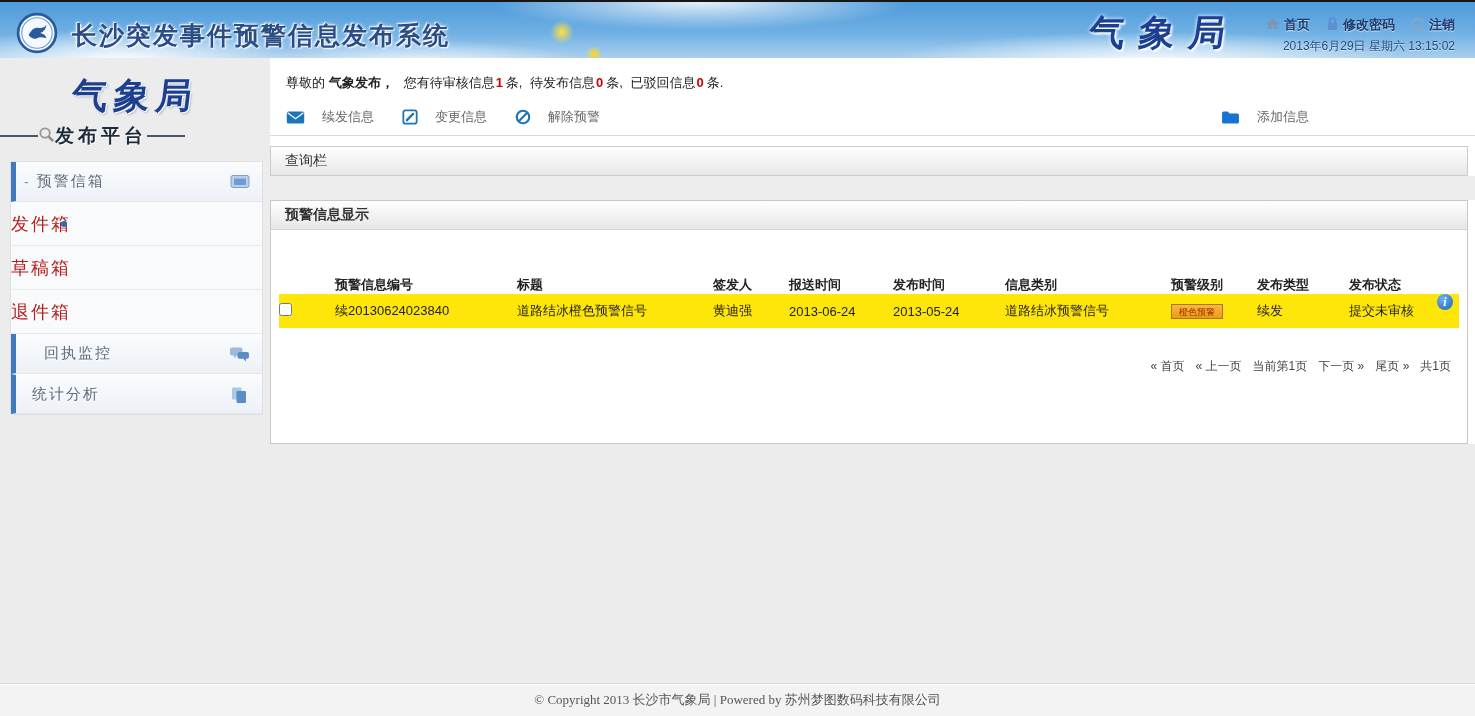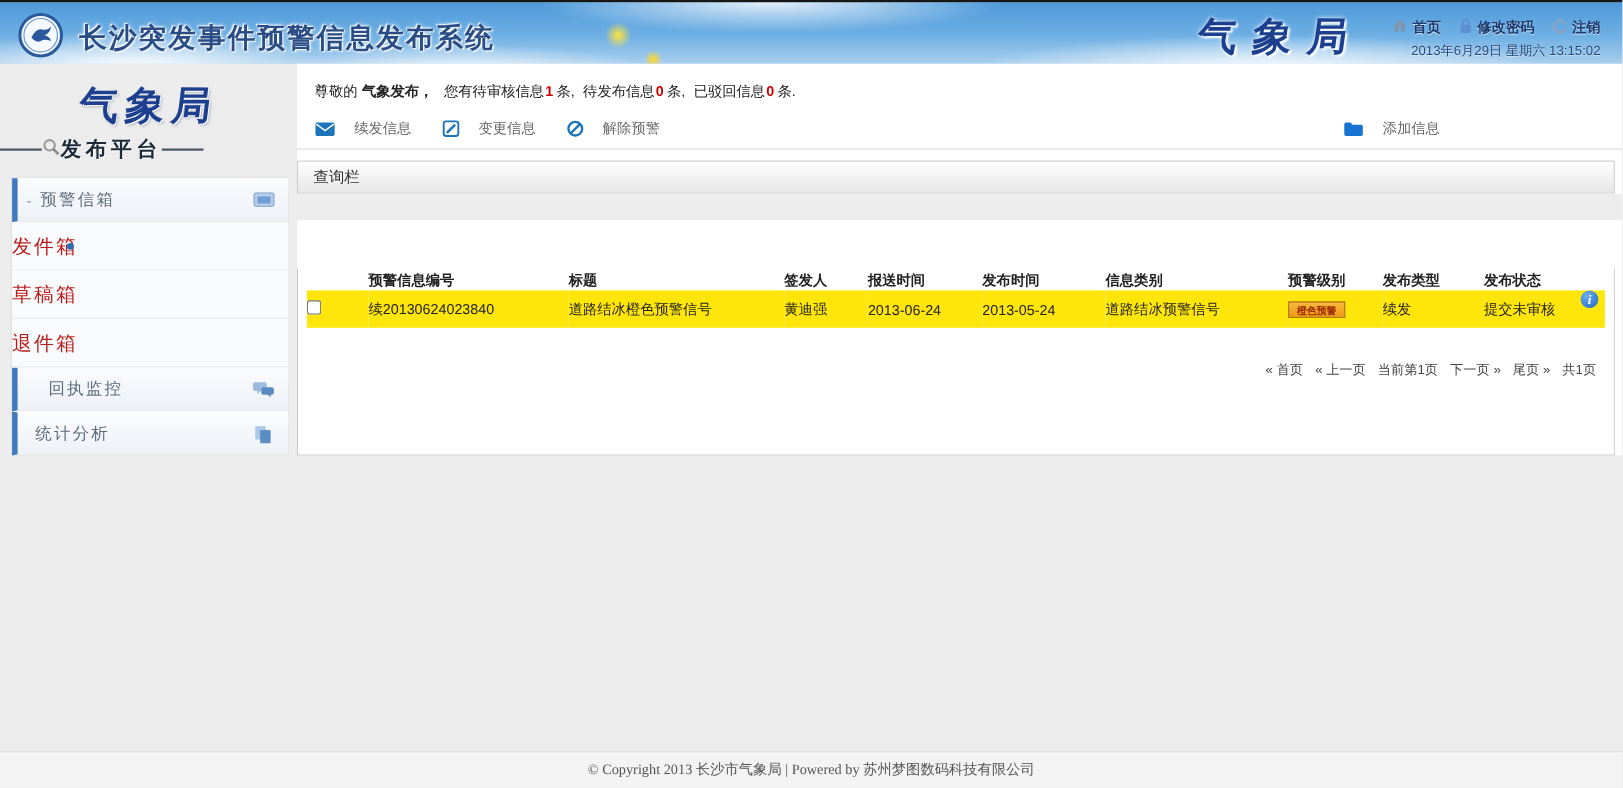--- a/index.html
+++ b/index.html
@@ -116,21 +116,21 @@
     font-size:12px; display:flex; align-items:center; justify-content:center; cursor:pointer;
   }
   table.grid { width:100%; border-collapse:collapse; table-layout:fixed;
     font-size:13px; margin-top:44px; }
   table.grid th { text-align:left; font-weight:bold; color:#222; padding:2px 0 0; }
   table.grid td { padding:8px 0; color:#222; }
   tr.data-row { background:#ffe60a; cursor:pointer; }
   td.cb-cell, th.cb-cell { padding-left:18px; }
   .row-checkbox { width:13px; height:13px; cursor:pointer; }
   .level-badge {
-    display:inline-block; font-size:9px; font-weight:bold; color:#9c2d00;
+    display:inline-block; font-size:9px; font-weight:normal; color:#9c2d00;
     background:linear-gradient(180deg,#f8b93e,#ee9914);
     border:1px solid #a97814; padding:2px 7px 1px; line-height:1.2;
   }
   .pagination { display:flex; justify-content:flex-end; gap:11px;
     margin-top:30px; padding-right:8px; font-size:12px; color:#444; }
   .pagination .pg-link { cursor:pointer; }
   
   .footer {
     position:absolute; left:0; bottom:0; width:100%; height:33px;
     background:#f3f3f3; border-top:1px solid #dadada; box-shadow:inset 0 1px 0 #fff;
@@ -299,20 +299,23 @@
         </div>
       </div>
 
       <div class="bar">
         <span>查询栏</span>
       </div>
 
       <div class="gap-strip"></div>
 
       <div class="panel">
+        <div class="panel-header">
+          <span>预警信息显示</span>
+        </div>
         <div class="panel-body">
           <span class="info-badge">i</span>
           <table class="grid">
             <colgroup>
               <col style="width:56px">
                 <col style="width:182px">
                 <col style="width:196px">
               <col style="width:76px">
                 <col style="width:104px">
                 <col style="width:112px">

